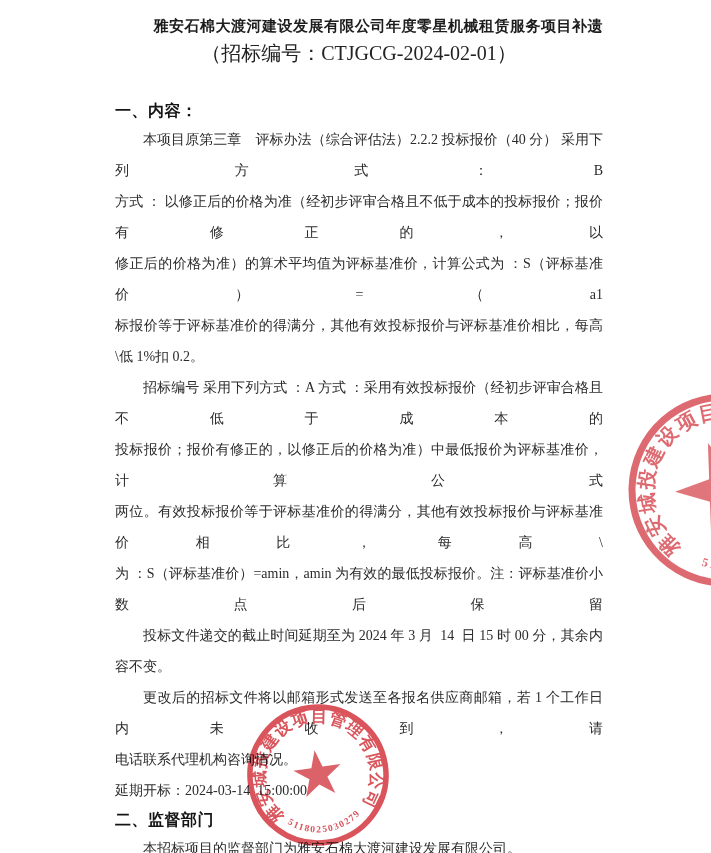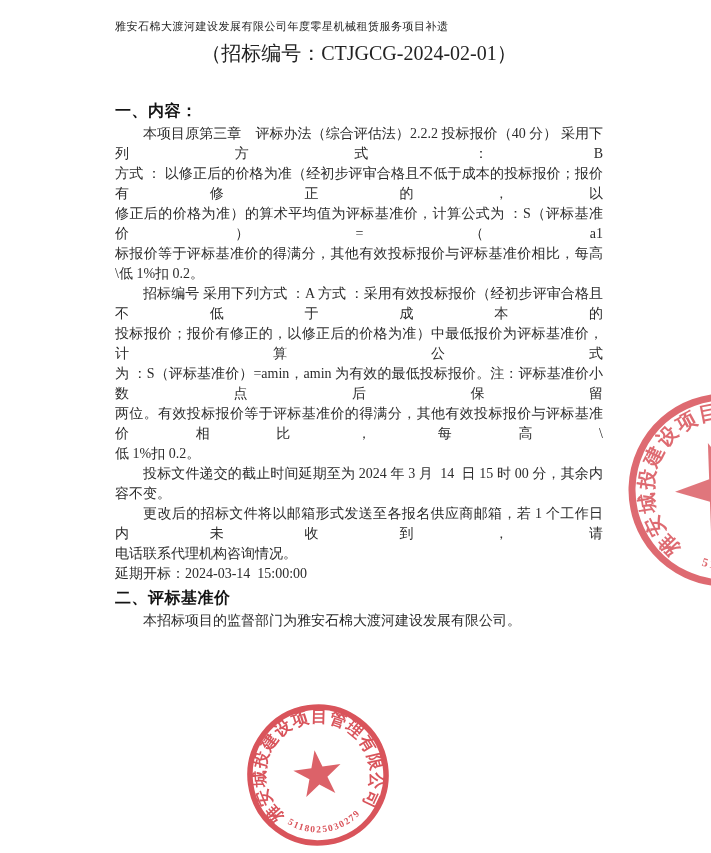--- a/index.html
+++ b/index.html
@@ -7,42 +7,42 @@
     position: relative;
     width: 711px; height: 853px;
     margin: 0 auto;
     background: #ffffff;
     overflow: hidden;
     font-family: "Liberation Serif", "DejaVu Serif", serif;
     color: #2b2b2b;
   }
   .doc { padding: 13px 108px 0 115px; }
   .title {
-    text-align: left;
-    font-size: 11px; font-weight: normal; color: #1d1d1d;
+    text-align: right;
+    font-size: 15px; font-weight: bold; color: #1d1d1d;
     line-height: 27px;
     letter-spacing: 0.5px;
   }
   .subtitle {
     text-align: center;
     font-size: 20px; color: #222;
     line-height: 27px;
   }
   .body { margin-top: 30px; font-size: 14px; line-height: 27px; }
   .sec-heading {
     font-size: 16px; font-weight: bold; color: #141414;
     line-height: 27px;
     letter-spacing: 0.5px;
   }
   .para { margin: 0; }
   .tline {
     text-align: justify;
     text-align-last: justify;
     white-space: pre-wrap;
-    line-height: 20px;
+    line-height: 31px;
   }
   .tline.first { text-indent: 2em; }
   .tline.last { text-align-last: left; }
   .stamp {
     position: absolute;
     mix-blend-mode: multiply;
     pointer-events: none;
   }
   .stamp text {
     font-family: "Liberation Serif", "DejaVu Serif", serif;
@@ -62,35 +62,34 @@
         <div class="sec-heading">一、内容：</div>
         <div class="para">
           <div class="tline first">本项目原第三章　评标办法（综合评估法）2.2.2 投标报价（40 分） 采用下列方式：B</div>
           <div class="tline">方式 ： 以修正后的价格为准（经初步评审合格且不低于成本的投标报价；报价有修正的，以</div>
           <div class="tline">修正后的价格为准）的算术平均值为评标基准价，计算公式为 ：S（评标基准价）=（a1</div>
           <div class="tline last">标报价等于评标基准价的得满分，其他有效投标报价与评标基准价相比，每高\低 1%扣 0.2。</div>
         </div>
         <div class="para">
           <div class="tline first">招标编号 采用下列方式 ：A 方式 ：采用有效投标报价（经初步评审合格且不低于成本的</div>
           <div class="tline">投标报价；报价有修正的，以修正后的价格为准）中最低报价为评标基准价，计算公式</div>
+          <div class="tline">两位。有效投标报价等于评标基准价的得满分，其他有效投标报价与评标基准价相比，每高\</div>
           <div class="tline">为 ：S（评标基准价）=amin，amin 为有效的最低投标报价。注：评标基准价小数点后保留</div>
-          <div class="tline">两位。有效投标报价等于评标基准价的得满分，其他有效投标报价与评标基准价相比，每高\</div>
-          <div class="tline last">低 1%扣 0.2。</div>
         </div>
         <div class="para">
           <div class="tline first last">投标文件递交的截止时间延期至为 2024 年 3 月  14  日 15 时 00 分，其余内容不变。</div>
         </div>
         <div class="para">
           <div class="tline first">更改后的招标文件将以邮箱形式发送至各报名供应商邮箱，若 1 个工作日内未收到，请</div>
           <div class="tline last">电话联系代理机构咨询情况。</div>
         </div>
         <div class="para">
           <div class="tline last">延期开标：2024-03-14  15:00:00</div>
         </div>
-        <div class="sec-heading">二、评标基准价</div>
+        <div class="sec-heading">二、监督部门</div>
         <div class="para">
           <div class="tline first last">本招标项目的监督部门为雅安石棉大渡河建设发展有限公司。</div>
         </div>
       </div>
   </div>
 
   <svg class="stamp stamp-bottom" width="150" height="150" viewBox="0 0 150 150">
     <g transform="rotate(-8 75 75)">
       <circle cx="75" cy="75" r="68" fill="none" stroke="#d6454d" stroke-width="5.5"></circle>
       <path id="seal1-text-arc" d="M 37.52 112.48 A 53 53 0 1 1 112.48 112.48" fill="none"></path>

